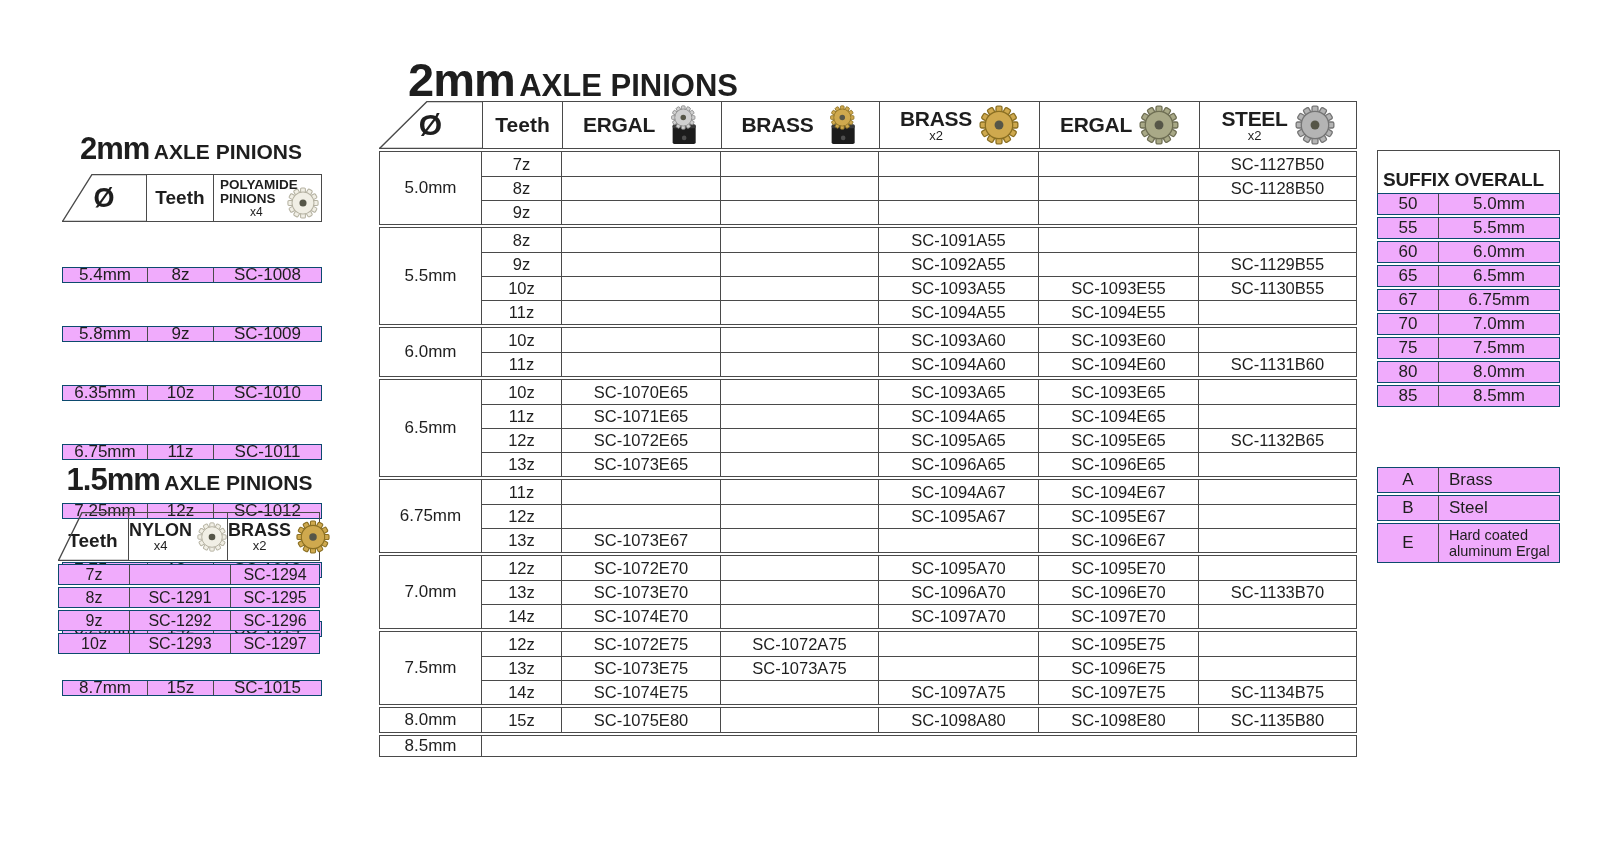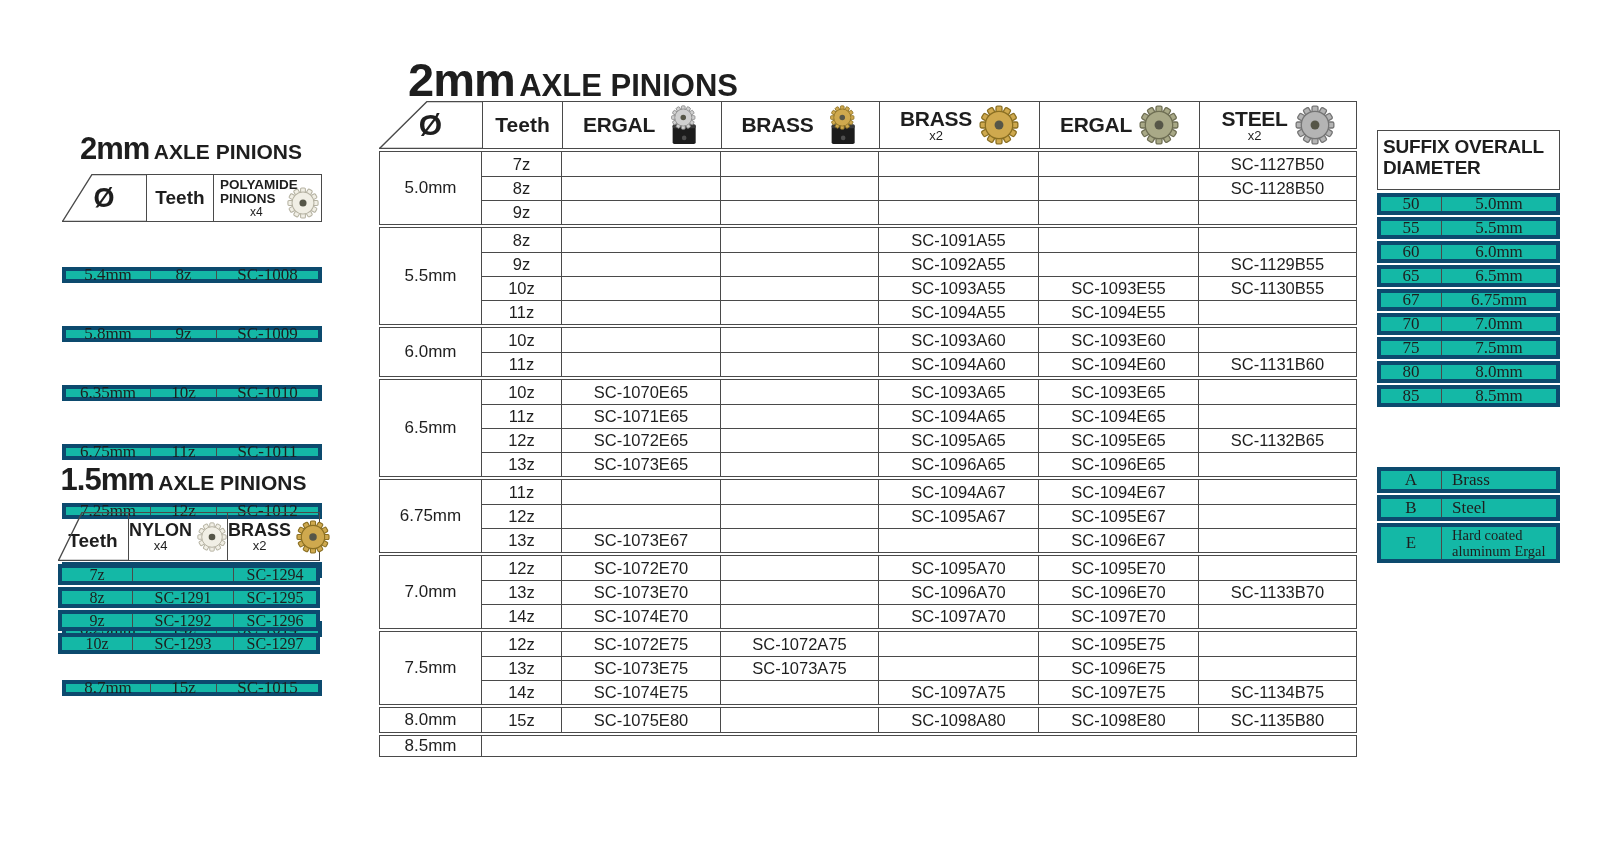--- a/index.html
+++ b/index.html
@@ -22,21 +22,21 @@
 
   
   .box { border:1px solid #4a4a4a; background:#fff; }
   .hdrwrap { display:flex; }
   .diagcell { position:relative; display:flex; align-items:center; justify-content:center; }
   .diagcell svg.diag { position:absolute; inset:0; width:100%; height:100%; }
   .phi { font-weight:bold; font-size:27px; }
   .teeth-h { font-weight:bold; font-size:19px; }
   .hcell { display:flex; align-items:center; justify-content:center; position:relative; }
   .bl { border-left:1px solid #4a4a4a; }
-  .srow { display:flex; margin-bottom:2px; border:4px solid #0c4a6e; background:#14b8a6;font-family:Liberation Serif, serif; }
+  .srow { display:flex; margin-bottom:2px; border:1px solid #0c4a6e; background:#f0abfc; }
   .sc { display:flex; align-items:center; justify-content:center; }
   .matlbl { font-weight:bold; }
   .qty { font-size:13px; margin-top:-1px; text-align:center; }
   .mat-col { display:flex; flex-direction:column; align-items:center; line-height:1.05; }
 
   
   #left2mm-header { left:62px; top:174px; width:260px; height:48px; }
   #left2mm-header .partB { position:absolute; left:84px; top:0; width:176px; height:48px; border:1px solid #4a4a4a; display:flex; }
   #left2mm-header .t { width:66px; }
   #left2mm-header .p { flex:1; }
@@ -82,21 +82,21 @@
   .mrow + .mrow { border-top:1px solid #4a4a4a; }
   .mc { display:flex; align-items:center; justify-content:center; font-size:16.5px; }
   .mc.t  { width:79px; }
   .mc.e  { width:159px; }
   .mc.b  { width:158px; }
   .mc.b2 { width:160px; }
   .mc.e2 { width:160px;text-align:center; }
   .mc.s  { flex:1; }
 
   
-  .suffix-title { font-weight:bold; font-size:19px; line-height:1.12; padding:5px 5px; letter-spacing:-0.2px; }
+  .suffix-title { font-weight:bold; font-size:19px; line-height:1.12; padding:18px 5px; letter-spacing:-0.2px;margin-top:20px; }
   #sufd-title { left:1377px; top:130px; width:183px; height:60px; }
   #sufd-body { left:1377px; top:193px; width:183px; }
   #sufd-body .srow { height:22px; font-size:17px; }
   #sufm-title { left:1377px; top:428px; width:183px; height:37px; display:flex; align-items:center; }
   #sufm-body { left:1377px; top:467px; width:183px; }
   #sufm-body .srow { font-size:17px; }
   .suf-c1 { width:60px; }
   .suf-c2 { flex:1; }
   #sufd-body .suf-c2 { justify-content:center; }
   #sufm-body .suf-c2 { justify-content:flex-start; padding-left:10px; }
@@ -202,21 +202,21 @@
         <div class="sc t bl">14z</div>
         <div class="sc p bl">SC-1014</div>
       </div>
       <div class="srow">
         <div class="sc d">8.7mm</div>
         <div class="sc t bl">15z</div>
         <div class="sc p bl">SC-1015</div>
       </div>
     </div>
 
-  <div class="abs tbl-title" id="left15-title" style="left:52px; top:462px; width:263px;text-align:center;">
+  <div class="abs tbl-title" id="left15-title" style="left:58px; top:462px; width:263px;text-align:center;">
     <span class="big">1.5mm</span>
     <span class="small">AXLE PINIONS</span>
   </div>
 
   <div class="abs hdrwrap" id="left15-header">
     <div class="diagcell" style="width:70px; height:49px;">
       <svg class="diag" viewBox="0 0 70 49" preserveAspectRatio="none">
         <polyline points="0.5,48.5 24,0.5 70,0.5" fill="none" stroke="#4a4a4a" stroke-width="1.4"></polyline>
         <line x1="0" y1="48.5" x2="70" y2="48.5" stroke="#4a4a4a" stroke-width="1.4"></line>
       </svg>

